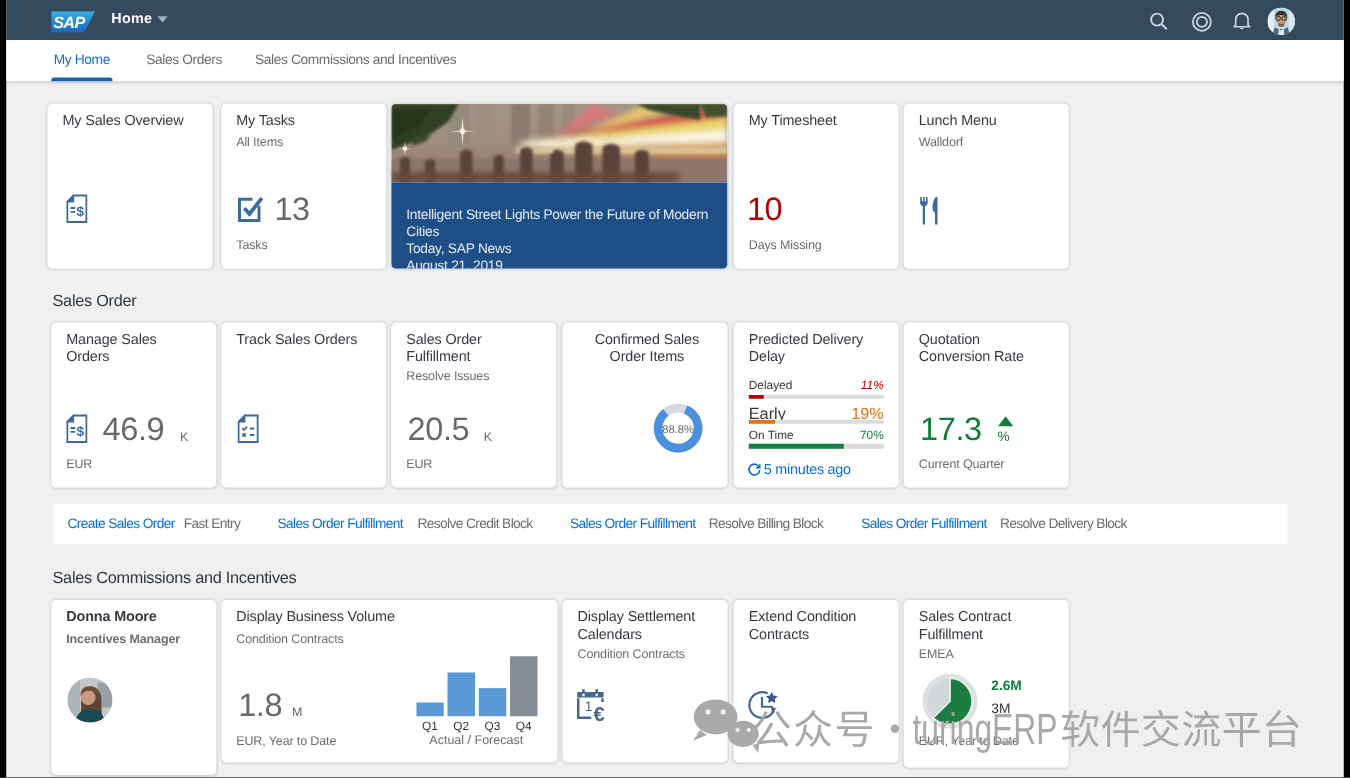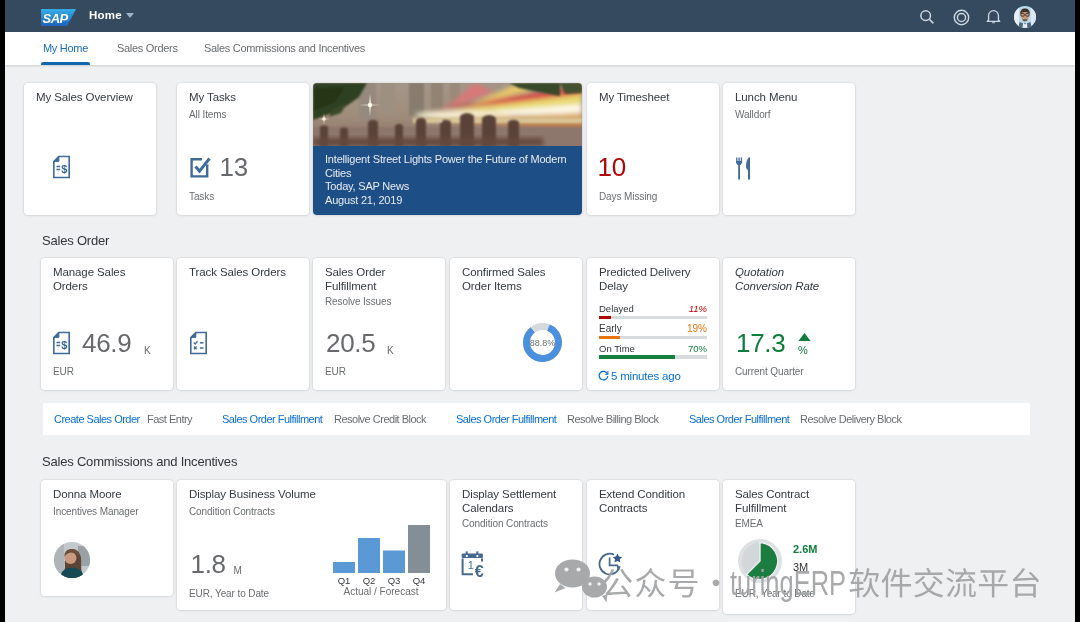--- a/index.html
+++ b/index.html
@@ -74,21 +74,21 @@
   <path d="M4,22 L5.8,15.8 C7.8,17.8 14.2,17.8 16.2,15.8 L18,22 Z" fill="#49687e"></path>
   <path d="M9,16.6 L11,18.6 L13,16.6 L13.4,22 L8.6,22 Z" fill="#e8ecef"></path>
  </g>
 </svg>
 <div id="tabbar"></div>
 <div class="tab sel" style="left:43px;">My Home</div>
 <div class="tab" style="left:117px;">Sales Orders</div>
 <div class="tab" style="left:204px;">Sales Commissions and Incentives</div>
 <div class="tabline"></div>
 
-<div class="tile" style="left:24px;top:83px;">
+<div class="tile" style="left:38px;top:83px;">
   <div class="t-title">My Sales Overview</div>
 </div>
 <svg class="abs" style="left:53px;top:155px;" width="17" height="24" viewBox="0 0 18 24">
     <g fill="none" stroke="#3f6b9c" stroke-width="1.7">
 <path d="M6.2,0.85 L17.15,0.85 L17.15,23.15 L0.85,23.15 L0.85,6.2 Z"></path>
 <path d="M0.85,6.2 L6.2,6.2 L6.2,0.85 Z" fill="#3f6b9c" stroke-width="1"></path>
 <path d="M3.6,11.4 L7.6,11.4 M3.6,14.6 L7.6,14.6" stroke-width="1.6"></path>
 </g>
 <text x="8.8" y="18.3" font-size="11.5" font-weight="bold" fill="#3f6b9c" font-family="Liberation Sans">$</text>
   </svg>
@@ -163,21 +163,21 @@
     <g>
       <circle cx="57" cy="22" r="2.2" fill="#fffdf4"></circle>
       <path d="M57,11 L58,21 L57,33 L56,21 Z M46,22 L56,21.5 L68,22 L56,22.5 Z" fill="#fcf8e8" opacity="0.9"></path>
       <circle cx="11" cy="36" r="1.8" fill="#f8f2e0"></circle>
       <path d="M11,30 L11.7,35.7 L11,42 L10.3,35.7 Z M5,36 L10.7,35.6 L17,36 L10.7,36.4 Z" fill="#f5eed8" opacity="0.85"></path>
       <circle cx="128" cy="38" r="1.5" fill="#f0e8c8" filter="url(#bl2)"></circle>
       <circle cx="142" cy="36" r="1.3" fill="#e8d8a8" filter="url(#bl2)"></circle>
     </g>
   </svg>
   <div style="position:absolute;left:0;top:63px;width:269px;height:69px;background:#1d4f86;"></div>
-  <div style="position:absolute;left:12px;top:70px;width:250px;font-size:11px;letter-spacing:-0.2px;line-height:13.5px;color:#e7ebf2;">Intelligent Street Lights Power the Future of Modern Cities<br>Today, SAP News<br>August 21, 2019</div>
+  <div style="position:absolute;left:12px;top:83px;width:250px;font-size:11px;letter-spacing:-0.2px;line-height:13.5px;color:#e7ebf2;">Intelligent Street Lights Power the Future of Modern Cities<br>Today, SAP News<br>August 21, 2019</div>
 </div>
 
 <div class="tile" style="left:587px;top:83px;">
   <div class="t-title">My Timesheet</div>
   <div class="t-foot">Days Missing</div>
 </div>
 <div class="kpi red" style="left:597.5px;top:151.6px;">10</div>
 
 <div class="tile" style="left:723px;top:83px;">
   <div class="t-title">Lunch Menu</div>
@@ -223,73 +223,73 @@
   </svg>
 
 <div class="tile" style="left:313px;top:258px;">
   <div class="t-title">Sales Order Fulfillment</div>
   <div class="t-sub2">Resolve Issues</div>
   <div class="t-foot">EUR</div>
 </div>
 <div class="kpi" style="left:326px;top:328.2px;">20.5</div>
 <div class="unit" style="left:387px;top:345.3px;">K</div>
 
-<div class="tile" style="left:450px;top:258px;">
+<div class="tile" style="left:450px;top:258px;text-align:center;">
   <div class="t-title">Confirmed Sales Order Items</div>
 </div>
 <svg class="abs" style="left:522px;top:322px;" width="41" height="41" viewBox="0 0 41 41">
   <circle cx="20.5" cy="20.5" r="16" fill="none" stroke="#d6dadd" stroke-width="6.9"></circle>
   <path d="M26.5,5.67 A16,16 0 1 1 10.65,7.89" fill="none" stroke="#4a90dc" stroke-width="6.9"></path>
   <text x="20.5" y="24" font-size="9" fill="#6a6d70" text-anchor="middle" font-family="Liberation Sans">88.8%</text>
 </svg>
 
 <div class="tile" style="left:587px;top:258px;">
   <div class="t-title">Predicted Delivery Delay</div>
 </div>
 <div class="abs" style="left:599px;top:303px;width:108px;font-size:9.5px;color:#32363a;">Delayed<span style="float:right;color:#bb0000;font-style:italic;">11%</span></div>
 <div class="abs" style="left:599px;top:315.5px;width:108px;height:3.5px;background:#d9dcde;">
     <div style="width:12px;height:3.5px;background:#b00606;"></div>
   </div>
-<div class="abs" style="left:599px;top:323px;width:108px;font-size:10px;color:#32363a;">Early<span style="float:right;color:#e9730c;">19%</span></div>
+<div class="abs" style="left:599px;top:323px;width:108px;font-size:13px;color:#32363a;">Early<span style="float:right;color:#e9730c;">19%</span></div>
 <div class="abs" style="left:599px;top:335.5px;width:108px;height:3.5px;background:#d9dcde;">
     <div style="width:21px;height:3.5px;background:#e9730c;"></div>
   </div>
 <div class="abs" style="left:599px;top:343px;width:108px;font-size:9.5px;color:#32363a;">On Time<span style="float:right;color:#107e3e;">70%</span></div>
 <div class="abs" style="left:599px;top:355px;width:108px;height:3.5px;background:#d9dcde;">
     <div style="width:76px;height:3.5px;background:#15803d;"></div>
   </div>
 <svg class="abs" style="left:598px;top:370px;" width="11" height="11" viewBox="0 0 12 12" fill="none" stroke="#0a6ed1" stroke-width="1.4">
 <path d="M10.3,4.2 A4.7,4.7 0 1 0 10.7,6.5"></path>
     <path d="M10.8,1.2 L10.8,4.6 L7.4,4.6" stroke-width="1.2"></path>
   </svg>
 <div class="abs" style="left:611px;top:370px;font-size:11.5px;letter-spacing:-0.2px;color:#0a6ed1;">5 minutes ago</div>
 
 <div class="tile" style="left:723px;top:258px;">
-  <div class="t-title" style="width:88px;font-style:italic;">Quotation Conversion Rate</div>
+  <div class="t-title" style="width:88px;">Quotation Conversion Rate</div>
   <div class="t-foot">Current Quarter</div>
 </div>
 <div class="kpi green" style="left:736px;top:327.6px;">17.3</div>
 <svg class="abs" style="left:797.5px;top:332.5px;" width="13" height="8.5" viewBox="0 0 13 8.5">
     <path d="M6.5,0 L13,8.5 L0,8.5 Z" fill="#0f7d3c"></path>
   </svg>
 <div class="abs green" style="left:798px;top:344px;font-size:11px;">%</div>
 
 <div class="abs" style="left:43px;top:403px;width:987px;height:32px;background:#fff;"></div>
 <div class="lnk" style="left:54px;">Create Sales Order</div>
 <div class="lnkg" style="left:147px;">Fast Entry</div>
 <div class="lnk" style="left:222px;">Sales Order Fulfillment</div>
 <div class="lnkg" style="left:334px;">Resolve Credit Block</div>
 <div class="lnk" style="left:456px;">Sales Order Fulfillment</div>
 <div class="lnkg" style="left:567px;">Resolve Billing Block</div>
 <div class="lnk" style="left:689px;">Sales Order Fulfillment</div>
 <div class="lnkg" style="left:800px;text-align:right;">Resolve Delivery Block</div>
 
 <div class="sechead" style="left:42px;top:454px;">Sales Commissions and Incentives</div>
 
-<div class="tile" style="left:41px;top:480px;height:116px;">
+<div class="tile" style="left:41px;top:480px;height:140px;font-weight:bold;">
   <div class="t-title">Donna Moore</div>
   <div class="t-sub">Incentives Manager</div>
 </div>
 <svg class="abs" style="left:54px;top:542px;" width="36" height="36" viewBox="0 0 36 36">
   <defs>
       <clipPath id="dmc">
         <circle cx="18" cy="18" r="18"></circle>
       </clipPath>
     </defs>
   <g clip-path="url(#dmc)">

